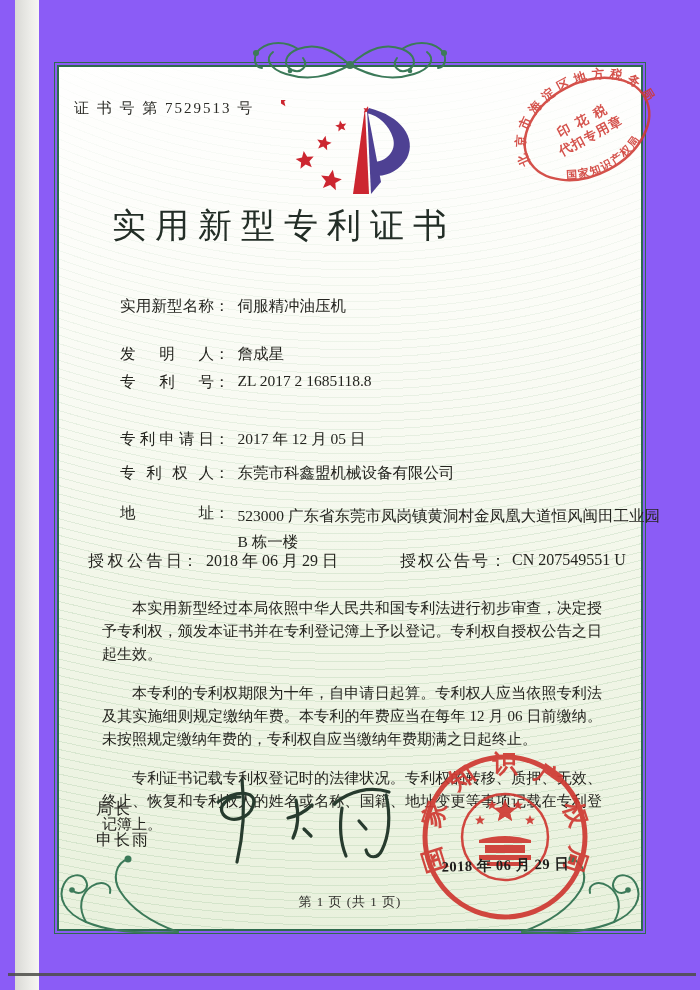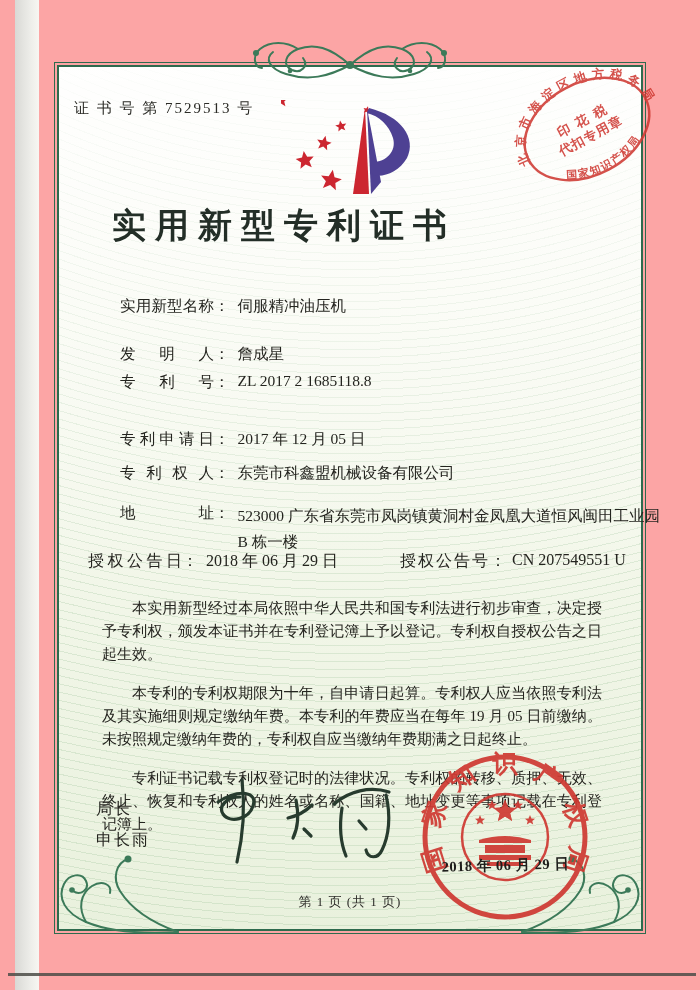--- a/index.html
+++ b/index.html
@@ -2,41 +2,41 @@
 <html><head>
 <meta charset="utf-8">
 <style>
   html,body{margin:0;padding:0;}
   body{
     width:700px;height:990px;position:relative;overflow:hidden;
     background:#f4f4f1;
     font-family:"Liberation Serif","DejaVu Serif",serif;
     color:#24241f;
   }
-  .paper{position:absolute;inset:0;background:#fca5a5;}
+  .paper{position:absolute;inset:0;background:#8b5cf6;}
   .paper-left-edge{position:absolute;left:15px;top:0;width:24px;height:990px;
     background:linear-gradient(90deg,#d9d9d5,#ecece8 60%,#f7f6f2);}
   .paper-bottom-edge{position:absolute;left:8px;top:973px;width:688px;height:3px;
     background:#4b4c46;opacity:.85;}
   
   .guilloche{position:absolute;left:57px;top:65px;width:586px;height:866px;
     background:
       linear-gradient(180deg,rgba(255,255,255,.9) 0%,rgba(255,255,255,.45) 30%,rgba(255,255,255,0) 60%),
       repeating-radial-gradient(circle at 50% -620px,rgba(125,175,125,.20) 0 1px,rgba(0,0,0,0) 1px 8px),
       linear-gradient(180deg,#fbfbf3 0%,#f3f7ea 55%,#e9f1dd 100%);
   }
   .frame{position:absolute;left:54px;top:62px;width:590px;height:870px;
     border:1px solid #2e6b4e;}
   .frame-inner{position:absolute;inset:2px;border:2px solid #2e6b4e;}
   .ornament{position:absolute;z-index:4;}
   .cert-number{position:absolute;left:74px;top:99px;font-size:15px;letter-spacing:2px;
     color:#2b2b26;z-index:3;}
   .logo{position:absolute;left:281px;top:100px;width:140px;height:102px;z-index:3;}
   .title{position:absolute;left:0;top:203px;width:568px;text-align:center;
-    font-size:34px;font-weight:700;letter-spacing:9px;color:#232e27;z-index:3;}
+    font-size:34px;font-weight:400;letter-spacing:9px;color:#232e27;z-index:3;}
   .fields{position:absolute;left:88px;top:0;width:545px;z-index:3;font-size:15.5px;}
   .row{position:absolute;left:0;display:flex;align-items:flex-start;}
   .row .lab{display:inline-block;width:94px;text-align:justify;text-align-last:justify;
     white-space:nowrap;margin-left:32px;}
   .row .colon{display:inline-block;margin-right:8px;}
   .row .val{display:inline-block;}
   .row .val.wrap{width:424px;line-height:1.65;}
   .grant-row{position:absolute;left:88px;top:551px;width:545px;z-index:3;font-size:16px;
     display:flex;}
   .grant-right{position:absolute;left:312px;top:0;display:flex;}
@@ -155,21 +155,21 @@
     <span>2018 年 06 月 29 日</span>
     <span class="grant-right">
       <span style="letter-spacing:2px;">授权公告号</span>
         <span style="margin-right:6px;">：</span>
       <span>CN 207549551 U</span>
     </span>
   </div>
 
   <div class="paras">
     <p>本实用新型经过本局依照中华人民共和国专利法进行初步审查，决定授予专利权，颁发本证书并在专利登记簿上予以登记。专利权自授权公告之日起生效。</p>
-    <p>本专利的专利权期限为十年，自申请日起算。专利权人应当依照专利法及其实施细则规定缴纳年费。本专利的年费应当在每年 19 月 05 日前缴纳。未按照规定缴纳年费的，专利权自应当缴纳年费期满之日起终止。</p>
+    <p>本专利的专利权期限为十年，自申请日起算。专利权人应当依照专利法及其实施细则规定缴纳年费。本专利的年费应当在每年 12 月 06 日前缴纳。未按照规定缴纳年费的，专利权自应当缴纳年费期满之日起终止。</p>
     <p>专利证书记载专利权登记时的法律状况。专利权的转移、质押、无效、终止、恢复和专利权人的姓名或名称、国籍、地址变更等事项记载在专利登记簿上。</p>
   </div>
 
   <div class="director">
     <div>局长</div>
     <div>申长雨</div>
   </div>
 
   <svg class="signature" viewBox="0 0 215 98">
     <g stroke="#273b2e" stroke-width="3.2" fill="none" stroke-linecap="round">

